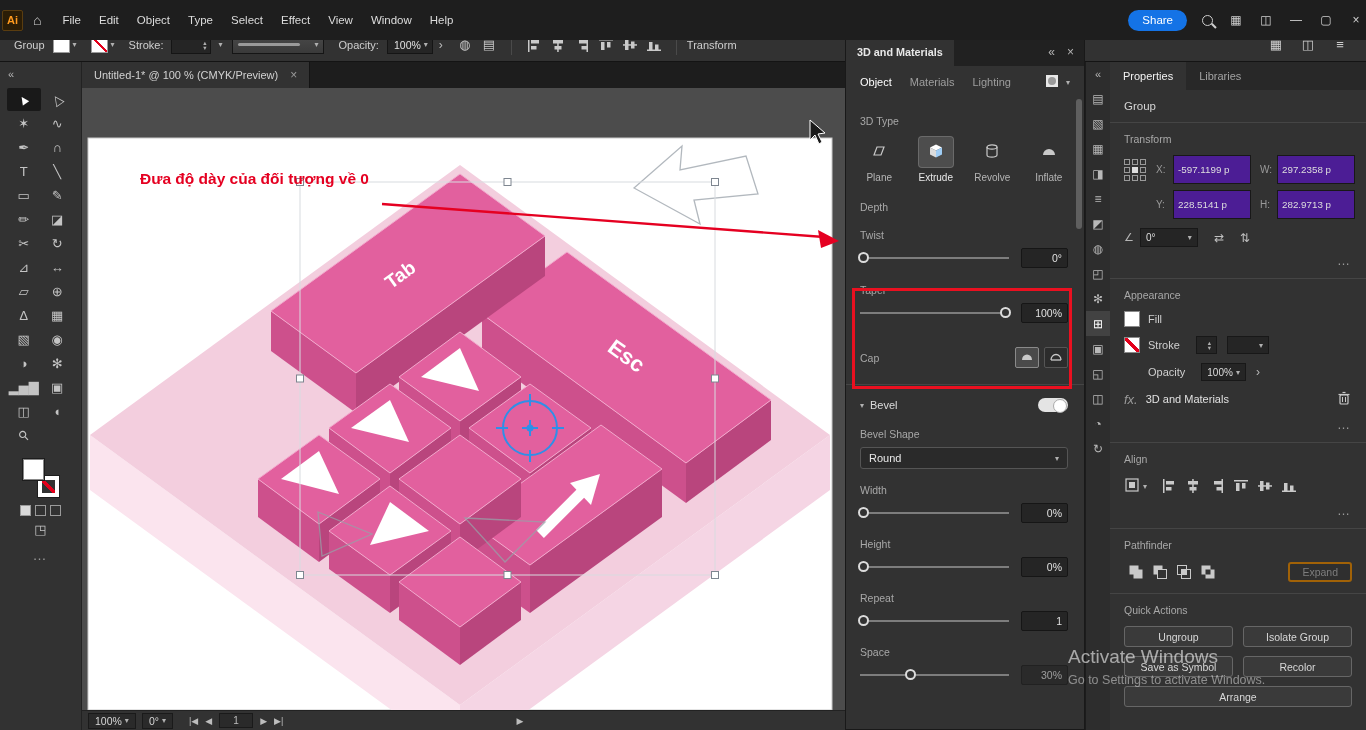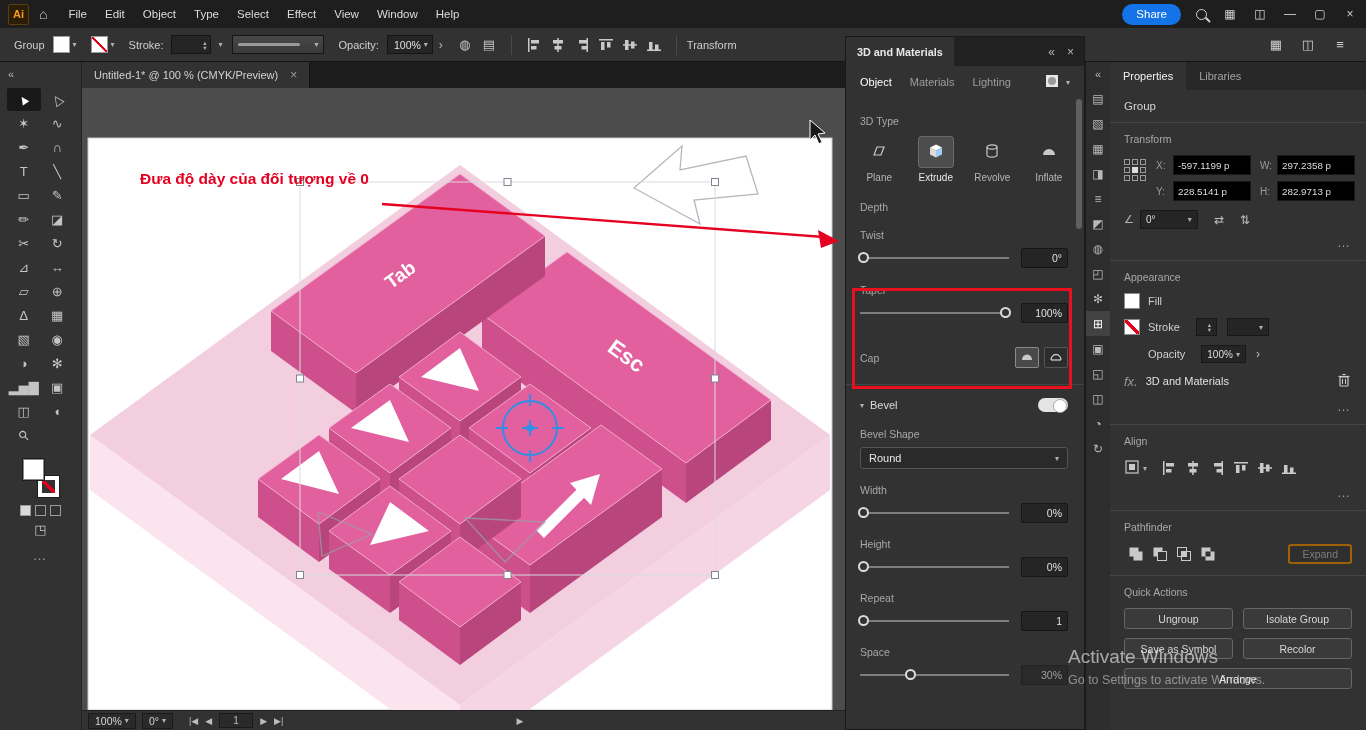--- a/index.html
+++ b/index.html
@@ -1,20 +1,20 @@
 <!DOCTYPE html>
 <html><head>
 <meta charset="utf-8">
 <style>
   *{box-sizing:border-box;margin:0;padding:0;font-family:"Liberation Sans",sans-serif;}
   html,body{background:#111;}
   .app{position:relative;width:1366px;height:730px;background:#1e1e1e;overflow:hidden;color:#d6d6d6;font-size:11px;}
 
   
-  .menubar{position:absolute;top:0;left:0;right:0;height:28px;background:#1e1e1e;display:flex;align-items:center;padding:0 8px;z-index:20;}
+  .menubar{position:absolute;top:0;left:0;right:0;height:40px;background:#1e1e1e;display:flex;align-items:center;padding:0 2px;z-index:20;}
   .ai-logo{width:21px;height:21px;background:#2b1d06;color:#ff9a1f;font-weight:bold;font-size:11px;display:flex;align-items:center;justify-content:center;border-radius:2px;margin-right:10px;border:1px solid #5a3d10;}
   .home-icon{font-size:14px;color:#cfcfcf;margin-right:12px;}
   .menu-item{padding:0 9px;color:#dcdcdc;font-size:11.5px;line-height:28px;cursor:default;}
   .menubar-right{margin-left:auto;display:flex;align-items:center;gap:15px;}
   .share-btn{background:#1473e6;color:#fff;border-radius:11px;height:21px;padding:0 14px;display:flex;align-items:center;font-size:11.5px;}
   .i-search{width:11px;height:11px;border:1.6px solid #cfcfcf;border-radius:50%;position:relative;display:inline-block;}
   .i-search::after{content:'';position:absolute;width:6px;height:1.6px;background:#cfcfcf;transform:rotate(45deg);right:-5px;bottom:-2px;}
   .win-icon{color:#cfcfcf;font-size:12px;width:16px;text-align:center;}
 
   
@@ -118,21 +118,21 @@
   .sel-type{color:#d5d5d5;font-size:11.5px;margin-bottom:10px;}
   .pdiv{height:1px;background:#454545;margin:10px -14px;}
   .psec{color:#a8a8a8;font-size:10.5px;margin:4px 0 10px;}
   .tf-wrap{display:flex;gap:8px;align-items:flex-start;}
   .refpoint{display:grid;grid-template-columns:repeat(3,6px);grid-template-rows:repeat(3,6px);gap:2px;margin-top:4px;margin-right:2px;}
   .refpoint i{border:1px solid #9a9a9a;display:block;}
   .refpoint i.c{background:#ddd;border-color:#ddd;}
   .tf-grid{display:grid;grid-template-columns:100px 100px;gap:6px 4px;flex:1;}
   .tf-field{display:flex;align-items:center;gap:3px;}
   .tf-lab{color:#9a9a9a;font-size:10px;width:14px;}
-  .tf-box{width:78px;height:20px;background:#000000;border:1px solid #181818;display:flex;align-items:center;padding:0 4px;font-size:9.8px;color:#dedede;overflow:hidden;white-space:nowrap;}
+  .tf-box{width:78px;height:29px;background:#4c1d95;border:1px solid #181818;display:flex;align-items:center;padding:0 4px;font-size:9.8px;color:#dedede;overflow:hidden;white-space:nowrap;}
   .angle-row{display:flex;align-items:center;gap:6px;margin-top:9px;}
   .angle-box{height:19px;width:58px;background:#252525;border:1px solid #181818;display:flex;align-items:center;padding:0 5px;color:#dedede;font-size:10px;}
   .angle-box .caret{margin-left:auto;}
   .flip{color:#c0c0c0;font-size:12px;margin-left:10px;}
   .more-line{text-align:right;color:#9a9a9a;font-size:13px;letter-spacing:2px;margin-top:6px;}
   .ap-row{display:flex;align-items:center;gap:8px;margin-bottom:9px;}
   .ap-sw{width:16px;height:16px;border:1px solid #8a8a8a;background:#fff;}
   .ap-sw.none{background:linear-gradient(to top right,#fff 42%,#e3001b 42%,#e3001b 58%,#fff 58%);}
   .ap-lab{color:#cfcfcf;font-size:11px;}
   .ap-box{height:18px;background:#252525;border:1px solid #181818;display:flex;align-items:center;padding:0 5px;color:#dedede;font-size:10px;margin-left:8px;}

